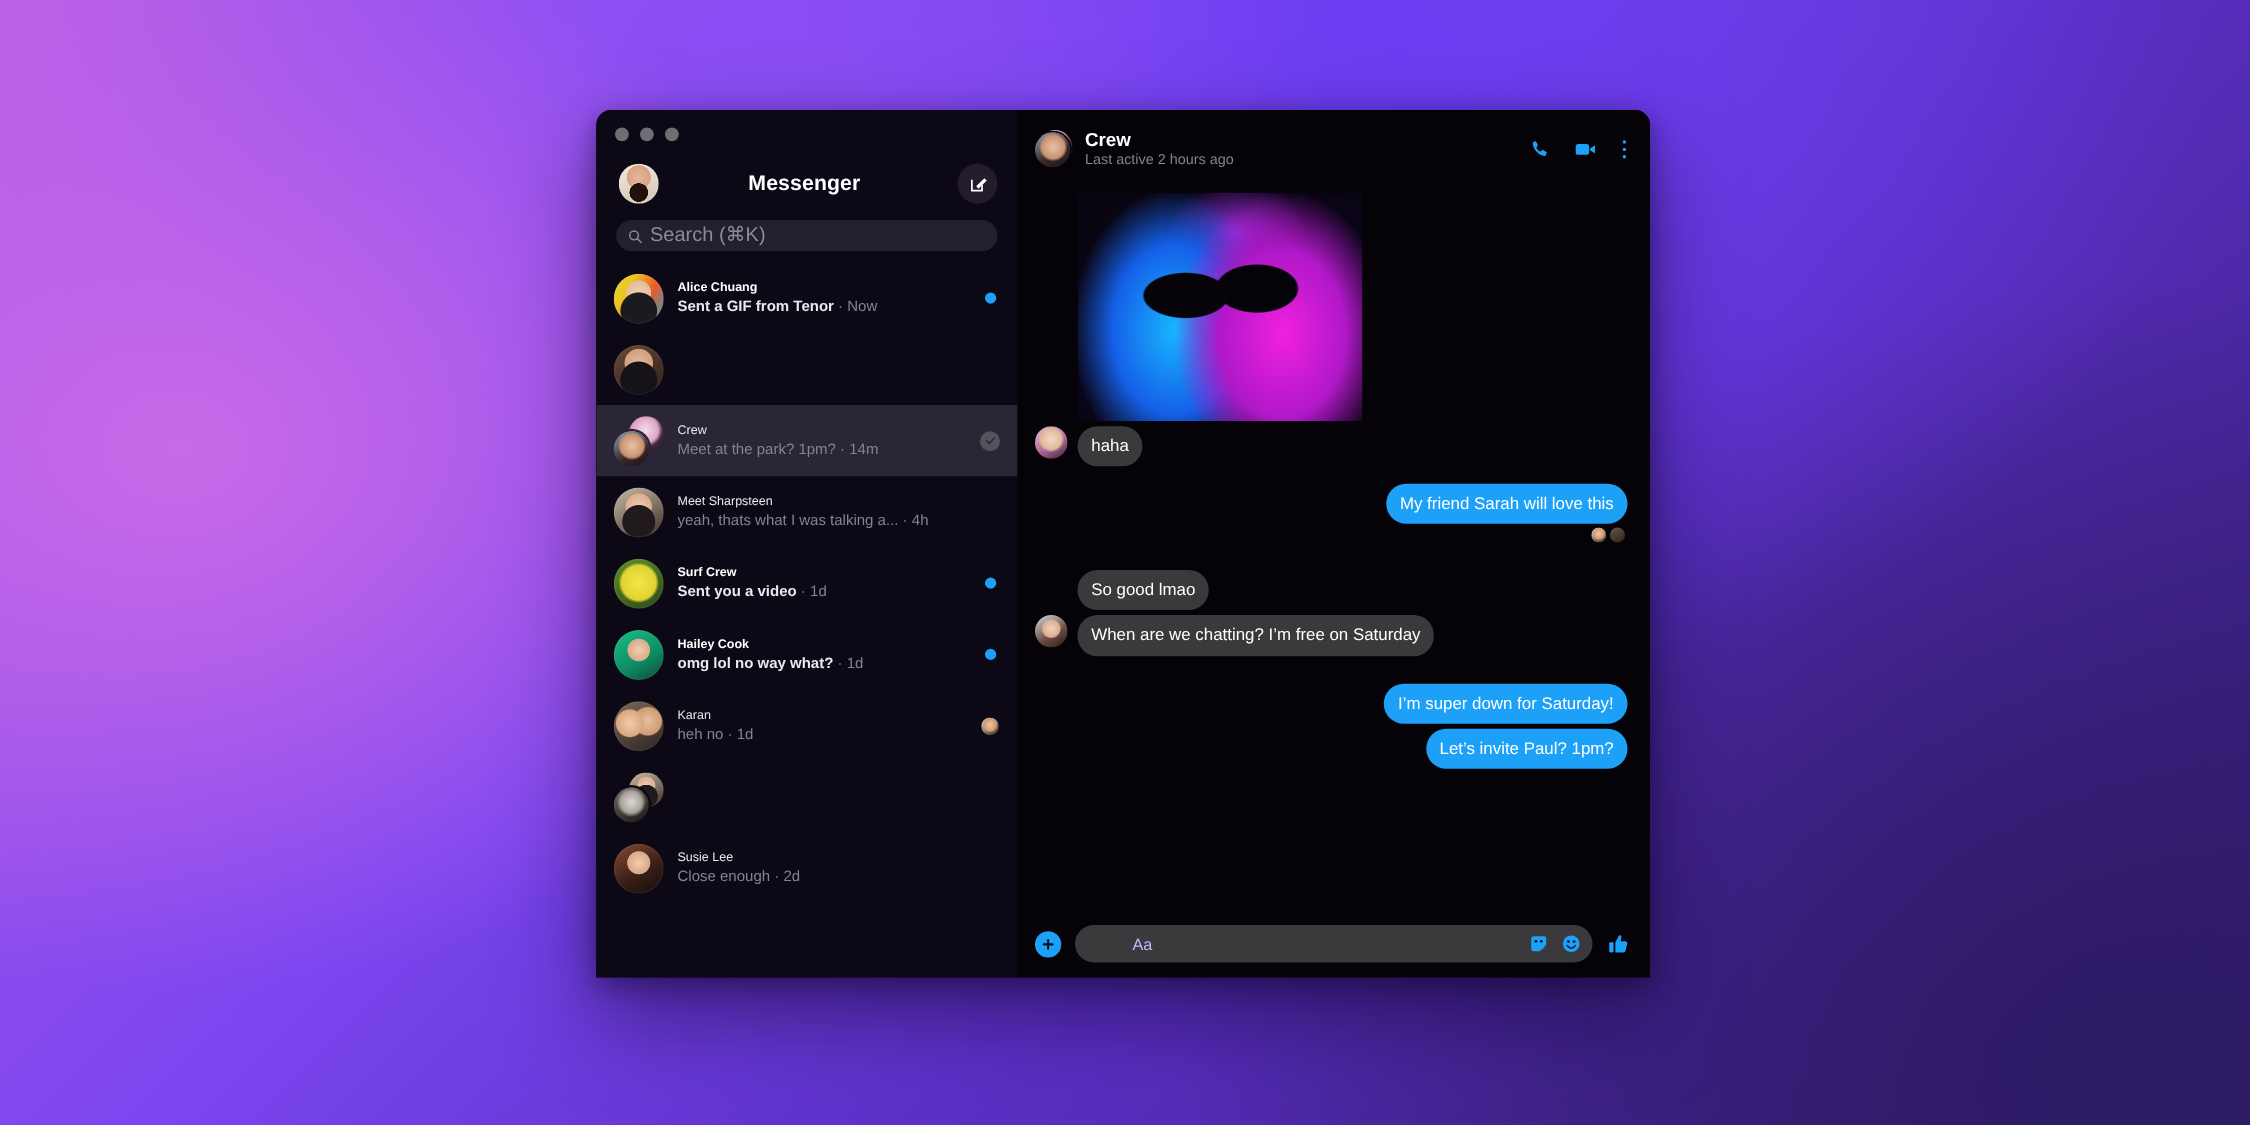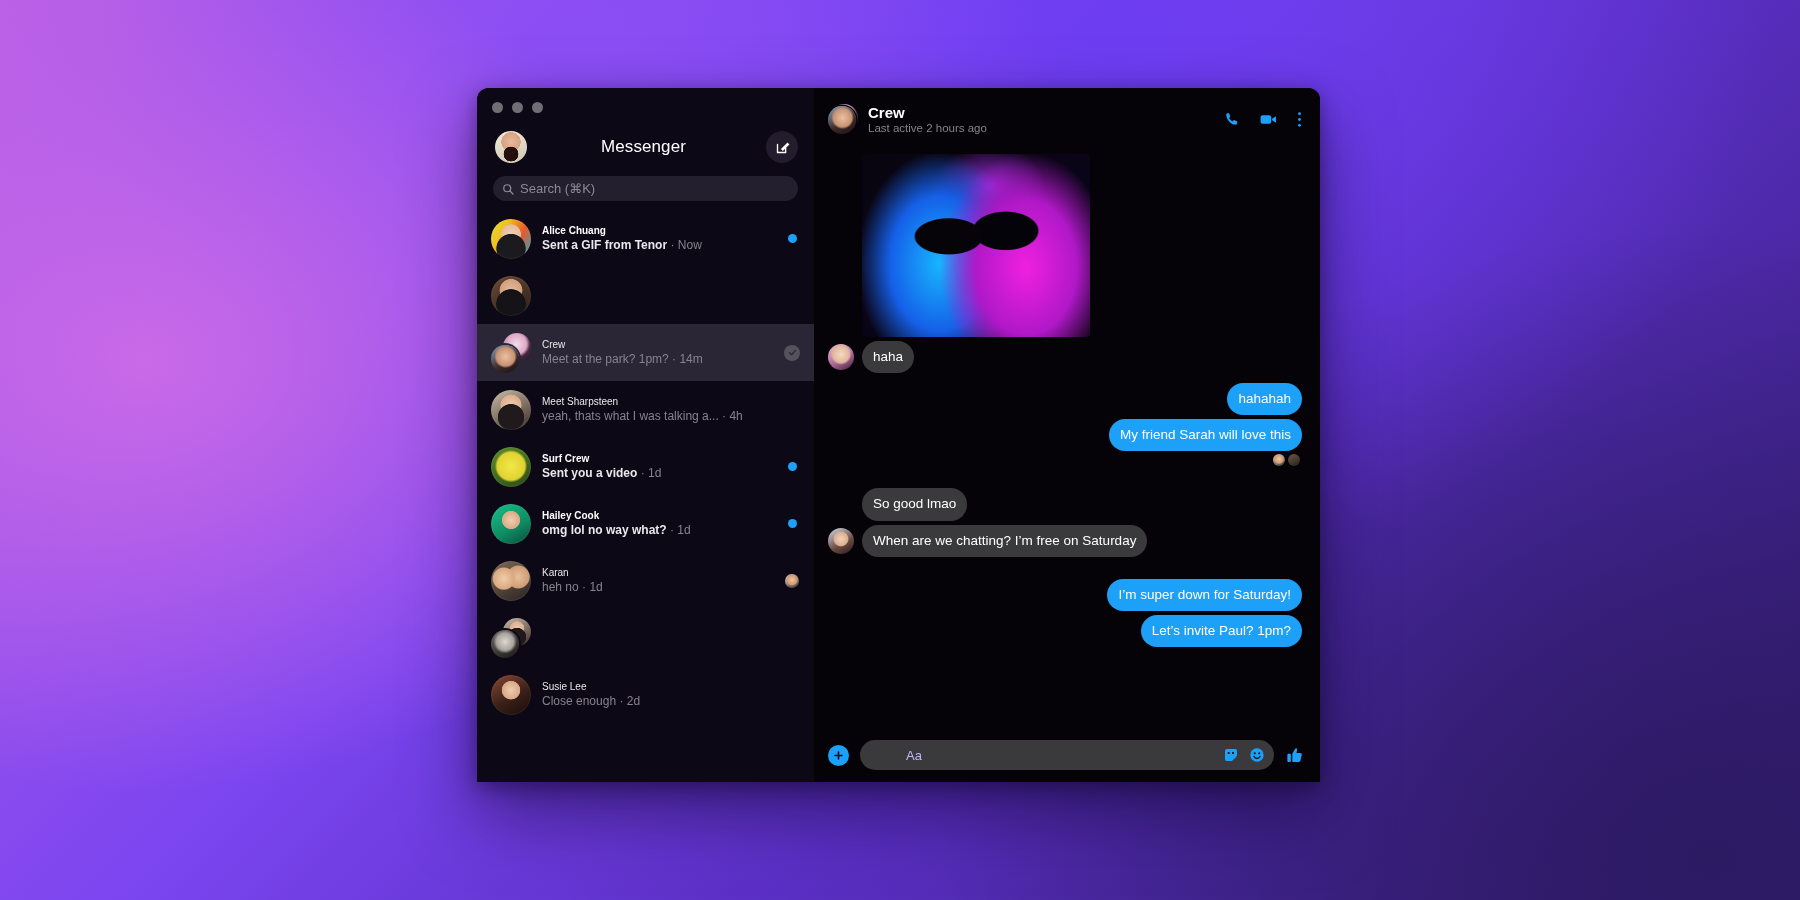--- a/index.html
+++ b/index.html
@@ -55,21 +55,21 @@
     width: 32px; height: 32px; border-radius: 50%;
     flex: none;
     background:
       radial-gradient(circle at 50% 72%, #23100a 0%, #23100a 26%, rgba(0,0,0,0) 27%),
       radial-gradient(circle at 50% 34%, #e8b79a 0%, #d8a184 36%, rgba(0,0,0,0) 37%),
       linear-gradient(160deg, #f2ead8 0%, #cfc6b4 100%);
     box-shadow: inset 0 0 0 1px rgba(255,255,255,.10);
   }
   #app-title {
     flex: 1; text-align: center;
-    color: #fff; font-size: 17px; font-weight: normal;
+    color: #fff; font-size: 17px; font-weight: bold;
     letter-spacing: .1px;
     margin-left: -6px;
   }
   .compose-btn {
     width: 32px; height: 32px; border-radius: 50%;
     background: #221c2c;
     display: flex; align-items: center; justify-content: center;
     flex: none;
     cursor: pointer;
   }
@@ -78,21 +78,21 @@
   .search-box {
     height: 25px;
     background: #241f2e;
     border-radius: 13px;
     display: flex; align-items: center;
     padding: 0 9px;
     gap: 6px;
   }
   .search-box svg { flex: none; }
   .search-text {
-    color: #8d8a95; font-size: 13px;
+    color: #8d8a95; font-size: 16px;
     line-height: 1;
     text-align: center;
   }
 
   #convo-list {
     flex: 1;
     overflow: hidden;
   }
   .convo {
     display: flex; align-items: center;
@@ -178,21 +178,21 @@
     border-radius: 3px;
     background:
       radial-gradient(ellipse 60px 32px at 38% 45%, #060309 0%, #060309 55%, rgba(0,0,0,0) 58%),
       radial-gradient(ellipse 58px 34px at 63% 42%, #05030a 0%, #05030a 55%, rgba(0,0,0,0) 58%),
       radial-gradient(ellipse 120px 160px at 72% 62%, #f020e0 0%, #b018c8 42%, rgba(0,0,0,0) 72%),
       radial-gradient(ellipse 110px 150px at 34% 60%, #17b6ff 0%, #1560e8 45%, rgba(0,0,0,0) 75%),
       radial-gradient(ellipse 80px 60px at 56% 18%, #9b2bd8 0%, rgba(0,0,0,0) 70%),
       linear-gradient(150deg, #08050f 0%, #0a0418 50%, #05020a 100%);
   }
 
-  .msg-row { display: flex; align-items: center; gap: 8px; }
+  .msg-row { display: flex; align-items: flex-start; gap: 8px; }
   .msg-row.left { justify-content: flex-start; }
   .msg-row.right { justify-content: flex-end; }
   .row-avatar {
     width: 26px; height: 26px; border-radius: 50%;
     flex: none; overflow: hidden;
   }
   .row-spacer { width: 26px; flex: none; }
   .bubble {
     max-width: 290px;
     padding: 7px 11px 8px 11px;
@@ -418,25 +418,20 @@
       </div>
       <div class="gap-s"></div>
       <div id="msg-container">
           <div>
             <div class="msg-row left">
               <div class="row-avatar ph-haha"></div>
               <div class="bubble in">haha</div>
             </div>
           </div>
           <div class="gap-m"></div>
-          <div>
-            <div class="msg-row right">
-              <div class="bubble out">hahahah</div>
-            </div>
-          </div>
           <div class="gap-s"></div>
           <div>
             <div class="msg-row right">
               <div class="bubble out">My friend Sarah will love this</div>
             </div>
             <div class="receipts">
               <span class="r ph-r1"></span>
               <span class="r ph-r2"></span>
             </div>
           </div>

